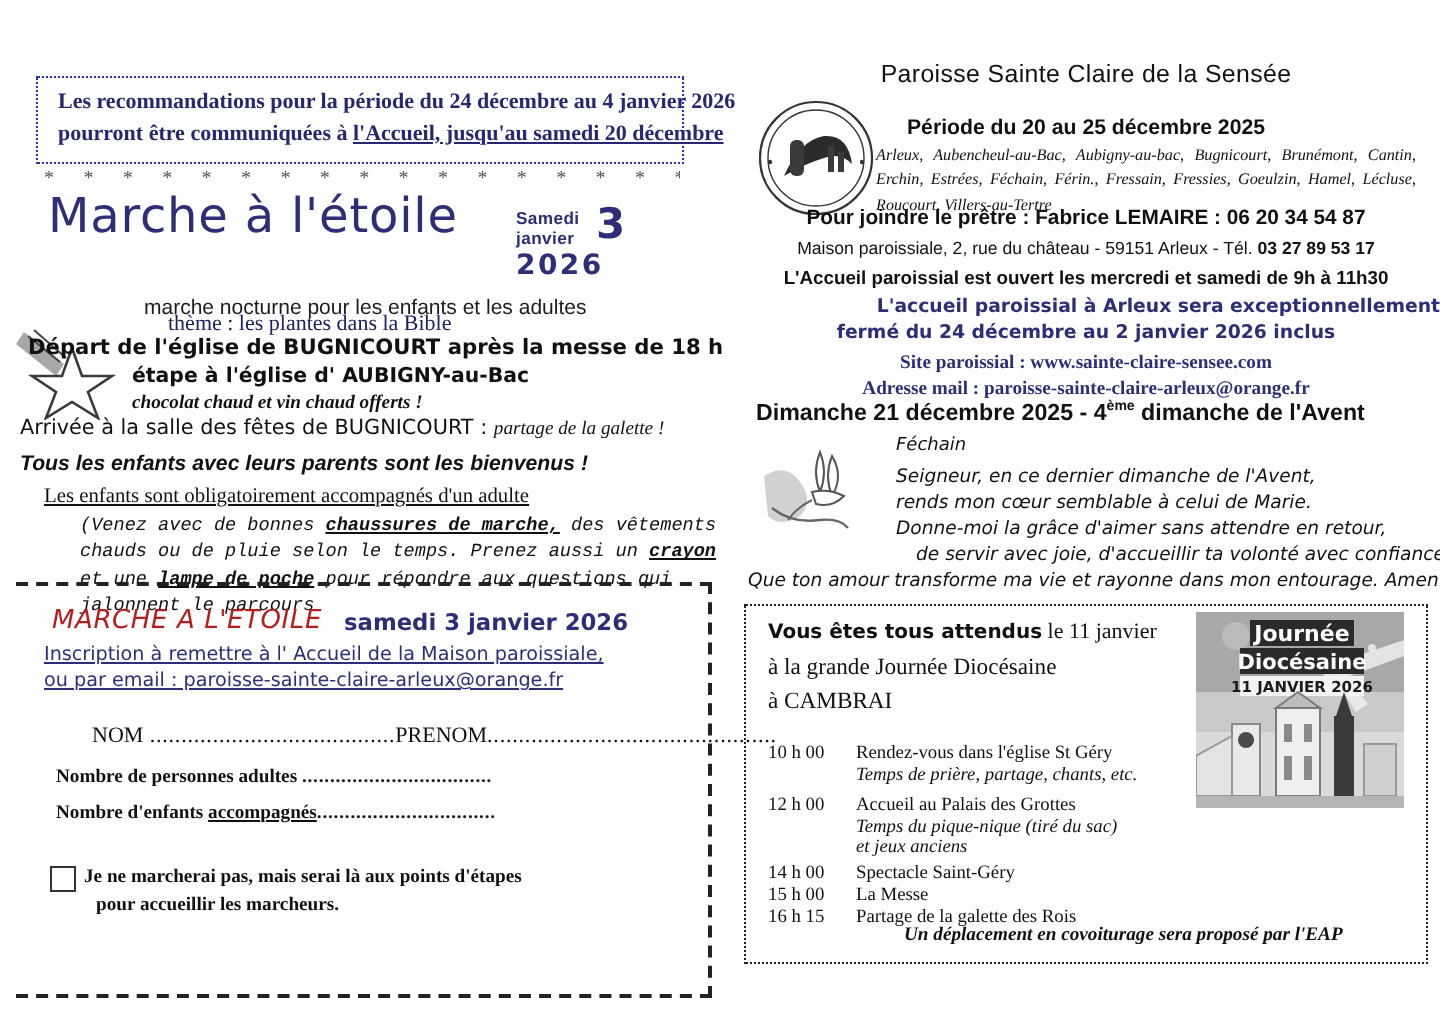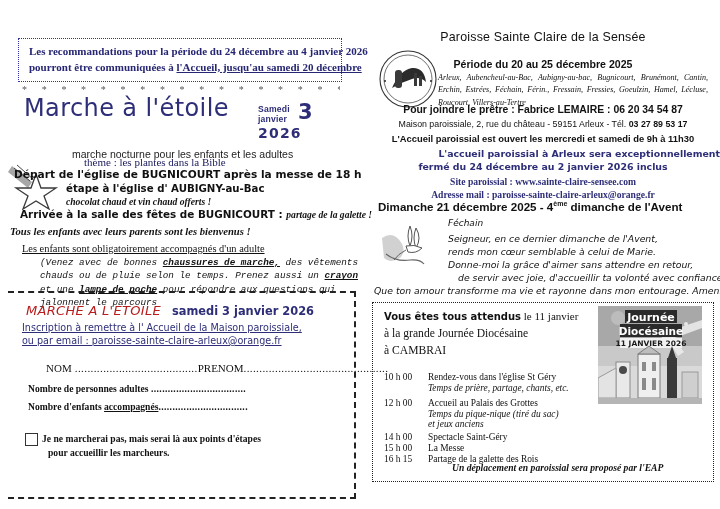--- a/index.html
+++ b/index.html
@@ -42,26 +42,26 @@
     font-family:"DejaVu Sans",sans-serif;letter-spacing:1.2px;}
 
   .star-art{position:absolute;left:6px;top:162px;width:60px;height:48px;}
 
   .depart{position:absolute;left:14px;top:168px;font-size:10.6px;font-weight:bold;
     font-family:"DejaVu Sans",sans-serif;color:#111;white-space:nowrap;}
   .etape{position:absolute;left:66px;top:183px;font-size:10.2px;font-weight:bold;
     font-family:"DejaVu Sans",sans-serif;color:#111;white-space:nowrap;}
   .choco{position:absolute;left:66px;top:196px;font-size:9.6px;font-style:italic;
     font-family:"Liberation Serif",serif;font-weight:bold;color:#111;white-space:nowrap;}
-  .arrivee{position:absolute;left:20px;top:208px;font-size:10.4px;font-weight:bold;
+  .arrivee{position:absolute;left:10px;top:208px;font-size:10.4px;font-weight:normal;
     font-family:"DejaVu Sans",sans-serif;color:#111;white-space:nowrap;text-align:center;}
   .arrivee i{font-family:"Liberation Serif",serif;font-style:italic;font-size:9.6px;}
 
   .bienvenus{position:absolute;left:10px;top:226px;font-size:10.6px;
-    font-weight:bold;font-style:italic;font-family:Liberation Serif, serif;
+    font-weight:bold;font-style:italic;font-family:Liberation Sans, sans-serif;
     color:#111;white-space:nowrap;text-align:center;}
   .oblig{position:absolute;left:22px;top:243px;font-size:10.4px;
     font-family:"Liberation Serif",serif;color:#111;text-decoration:underline;
     white-space:nowrap;}
   .venez{position:absolute;left:40px;top:256px;width:320px;font-size:9.3px;
     font-family:Liberation Mono, monospace;font-style:italic;color:#111;
     line-height:1.45;}
   .venez b{font-weight:bold;text-decoration:underline;}
 
   
@@ -280,21 +280,21 @@
       <div class="row">
           <span class="t">15 h 00</span>
           <span class="d">La Messe</span>
         </div>
       <div class="row">
           <span class="t">16 h 15</span>
           <span class="d">Partage de la galette des Rois</span>
         </div>
     </div>
 
-    <div class="covoit">Un déplacement en paroissial sera proposé par l'EAP</div>
+    <div class="covoit">Un déplacement en covoiturage sera proposé par l'EAP</div>
 
     <svg class="poster" viewBox="0 0 104 98" preserveAspectRatio="none">
       <rect x="0" y="0" width="104" height="98" fill="#c9c9c9"></rect>
       <rect x="0" y="0" width="104" height="40" fill="#a8a8a8"></rect>
       <circle cx="20" cy="12" r="7" fill="#bcbcbc"></circle>
       <circle cx="88" cy="18" r="2" fill="#e6e6e6"></circle>
       <path d="M62 28 L104 14 L104 22 L66 36 Z" fill="#ededed" opacity=".85"></path>
       <path d="M74 30 L86 46 L80 50 L70 34 Z" fill="#ededed" opacity=".85"></path>
       <rect x="27" y="4" width="52" height="13" fill="#2a2a2a"></rect>
       <text x="53" y="14.5" font-family="DejaVu Sans, sans-serif" font-size="11" font-weight="bold" fill="#ffffff" text-anchor="middle">Journée</text>

